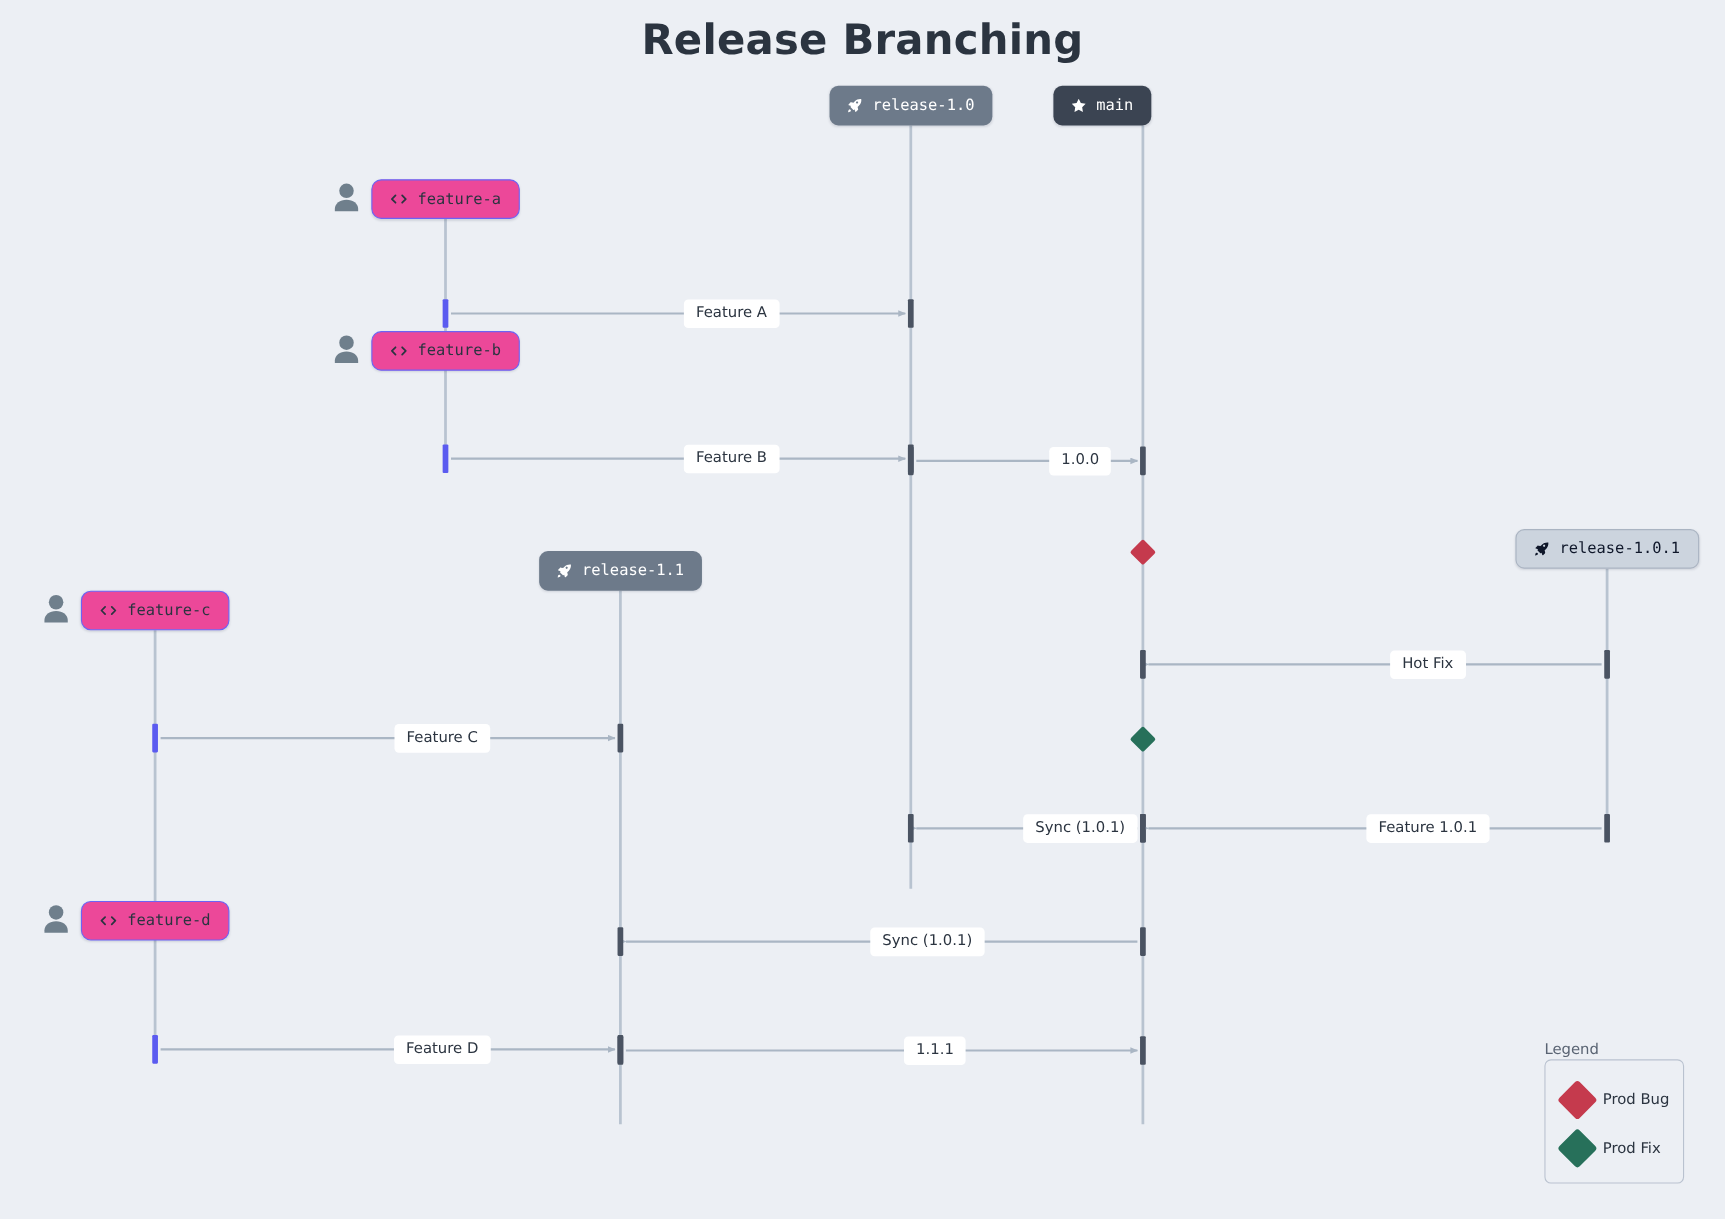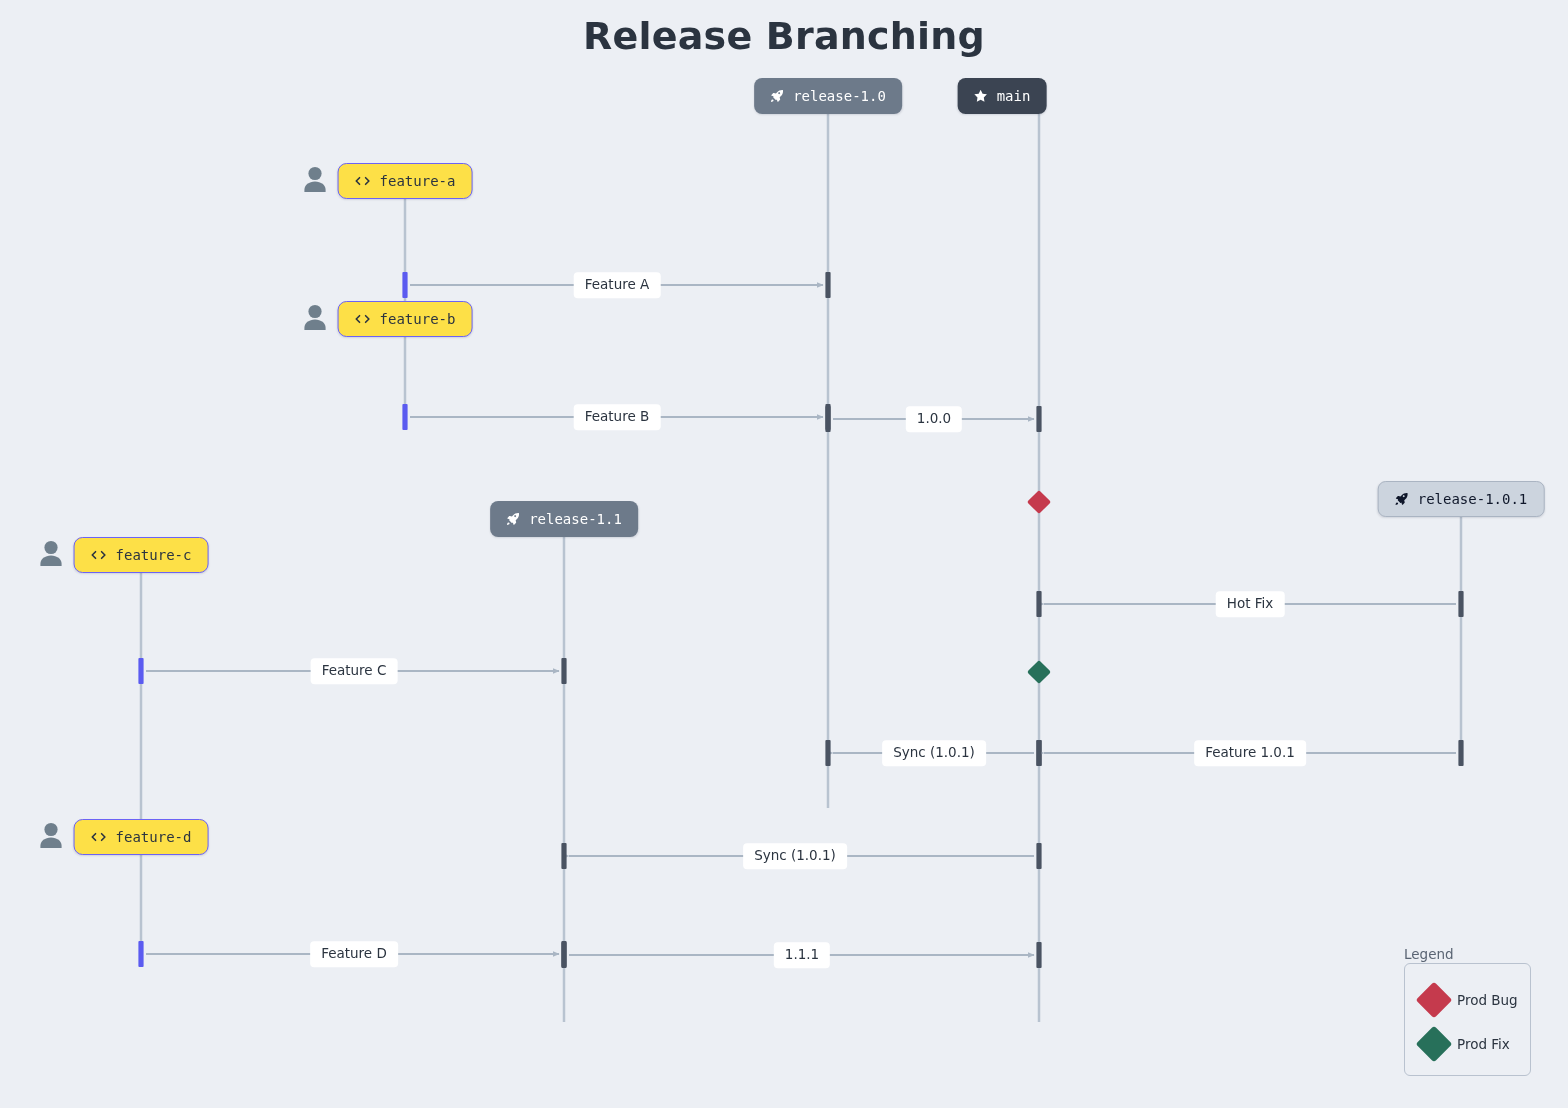--- a/index.html
+++ b/index.html
@@ -68,21 +68,21 @@
     font-size: 14px;
   }
   .hdr.light {
     background: #ccd4de;
     color: #0f172a;
     border: 1px solid #aab4c2;
     font-family: "DejaVu Sans Mono", "Liberation Mono", monospace;
     font-size: 14px;
   }
   .hdr.feature {
-    background: #fde047;
+    background: #ec4899;
     color: #2b3440;
     border: 1.5px solid #6c63f5;
     font-family: "DejaVu Sans Mono", "Liberation Mono", monospace;
     font-size: 14px;
     border-radius: 9px;
   }
   .hdr .ic {
     display: inline-flex;
     align-items: center;
     line-height: 0;
@@ -97,20 +97,21 @@
   .elabel {
     position: absolute;
     transform: translate(-50%, -50%);
     background: #ffffff;
     color: #2b3440;
     font-size: 13.5px;
     padding: 6px 11px;
     border-radius: 4px;
     white-space: nowrap;
     line-height: 1;
+    margin-left: 48px;
   }
   
   #legend-title {
     position: absolute;
     left: 1404px;
     top: 946px;
     font-size: 13.5px;
     color: #5a6473;
   }
   #legend-box {

